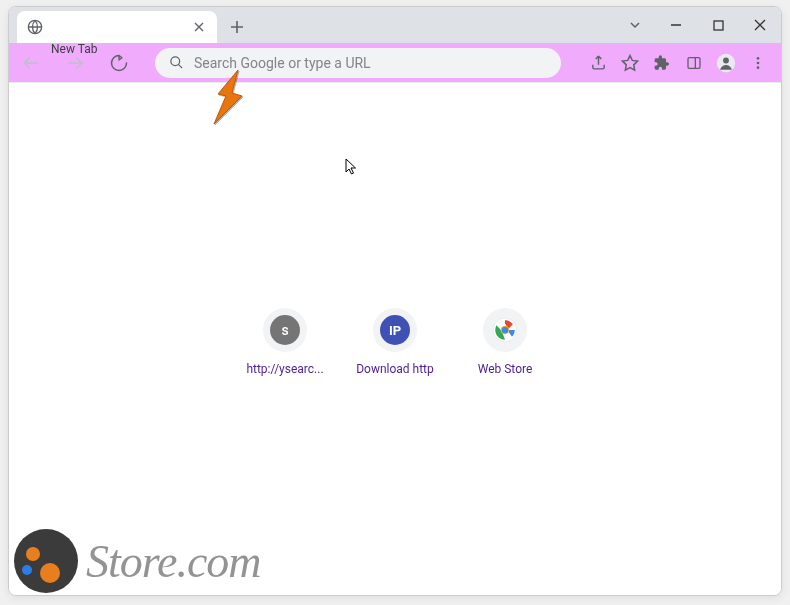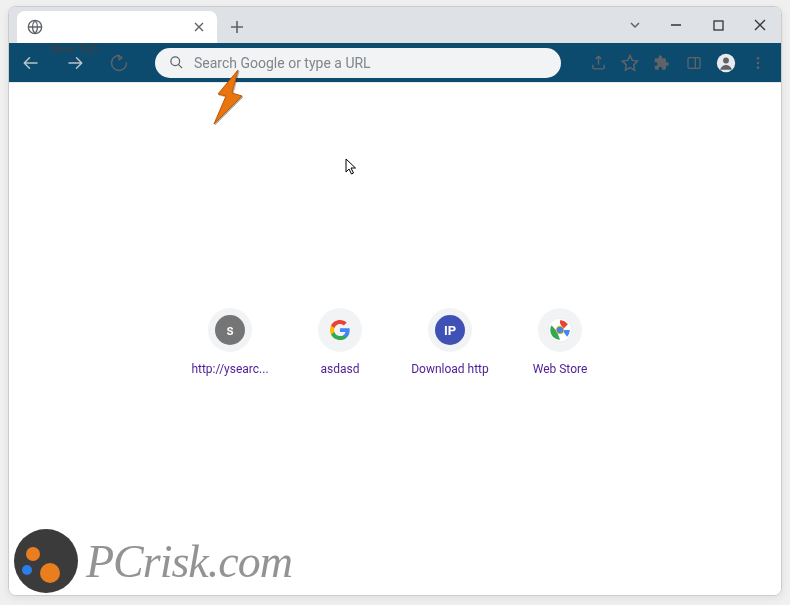--- a/index.html
+++ b/index.html
@@ -13,21 +13,21 @@
     .tab-title { font-size: 12px; color: #3c4043; flex: 1; margin-top: 44px; }
     .tab-close { width: 16px; height: 16px; display: flex; align-items: center; justify-content: center; color: #5f6368; border-radius: 50%; cursor: pointer; }
     .new-tab-btn { width: 28px; height: 28px; display: flex; align-items: center; justify-content: center; color: #5f6368; margin-left: 6px; margin-bottom: 2px; border-radius: 50%; cursor: pointer; }
     
     
     .window-controls { position: absolute; right: 0; top: 0; height: 36px; display: flex; }
     .win-ctrl { width: 42px; display: flex; align-items: center; justify-content: center; color: #5f6368; cursor: pointer; }
     .chev-down { width: 32px; display:flex; align-items:center; justify-content:center; color:#5f6368; margin-right: 4px; }
     
     
-    .toolbar { height: 40px; background: #0c4a6e; border-bottom: 1px solid #e8eaed; display: flex; align-items: center; padding: 8px 8px; gap: 16px; }
+    .toolbar { height: 40px; background: #f0abfc; border-bottom: 1px solid #e8eaed; display: flex; align-items: center; padding: 8px 8px; gap: 16px; }
     .nav-btn { width: 28px; height: 28px; display: flex; align-items: center; justify-content: center; color: #5f6368; border-radius: 50%; cursor: pointer; }
     .nav-btn.disabled { color: #bdc1c6; cursor: default; }
     .omnibox { flex: 1; height: 30px; background: #f1f3f4; border-radius: 15px; display: flex; align-items: center; padding: 0 14px; gap: 10px; margin: 0 6px; }
     .omnibox-icon { color: #5f6368; display:flex; }
     .omnibox-text { font-size: 14px; color: #80868b; flex:1; }
     .toolbar-right { display: flex; gap: 2px; align-items:center; }
     .toolbar-icon { width: 30px; height: 30px; display: flex; align-items: center; justify-content: center; color: #5f6368; cursor: pointer; border-radius:50%; }
     
     
     .content { height: calc(100% - 76px); background: #fff; position: relative; }
@@ -178,31 +178,20 @@
           <path d="M1 1l0 13 3-3 2.5 5 2-1-2.5-5 4.5 0z" fill="#fff" stroke="#000" stroke-width="1"></path>
         </svg>
     </div>
 
     <div class="shortcuts">
       <div class="shortcut">
         <div class="shortcut-icon">
           <div class="s-icon">s</div>
         </div>
         <div class="shortcut-label">http://ysearc...</div>
-      </div>
-      <div class="shortcut">
-        <div class="shortcut-icon">
-          <svg width="22" height="22" viewBox="0 0 48 48">
-              <path fill="#4285F4" d="M45.1 24.5c0-1.6-.1-3.1-.4-4.5H24v8.5h11.8c-.5 2.7-2 5-4.4 6.6v5.5h7.1c4.2-3.8 6.6-9.5 6.6-16.1z"></path>
-              <path fill="#34A853" d="M24 46c5.9 0 10.9-2 14.5-5.3l-7.1-5.5c-2 1.3-4.5 2.1-7.4 2.1-5.7 0-10.5-3.8-12.2-9H4.5v5.7C8.1 41.1 15.4 46 24 46z"></path>
-              <path fill="#FBBC05" d="M11.8 28.3c-.4-1.3-.7-2.7-.7-4.3s.2-3 .7-4.3V14H4.5C3 17 2.1 20.4 2.1 24s.9 7 2.4 10l7.3-5.7z"></path>
-              <path fill="#EA4335" d="M24 10.7c3.2 0 6.1 1.1 8.4 3.3l6.3-6.3C34.9 4 30 2 24 2 15.4 2 8.1 6.9 4.5 14l7.3 5.7c1.7-5.2 6.5-9 12.2-9z"></path>
-            </svg>
-        </div>
-        <div class="shortcut-label">asdasd</div>
       </div>
       <div class="shortcut">
         <div class="shortcut-icon">
           <div class="ip-badge">IP</div>
         </div>
         <div class="shortcut-label">Download http</div>
       </div>
       <div class="shortcut">
         <div class="shortcut-icon">
           <svg width="26" height="26" viewBox="0 0 48 48">
@@ -230,14 +219,14 @@
         </filter>
       </defs>
     <path d="M 38 4 L 18 28 L 26 30 L 14 58 L 42 30 L 32 27 Z" fill="#e8740c" stroke="#c05800" stroke-width="1" filter="url(#ds)"></path>
   </svg>
 </div>
 
 <div class="watermark">
   <div class="wm-globe">
       <div class="wm-blue"></div>
     </div>
-  <div class="wm-text">PCrisk.com</div>
+  <div class="wm-text">Store.com</div>
 </div>
 
 </body></html>

